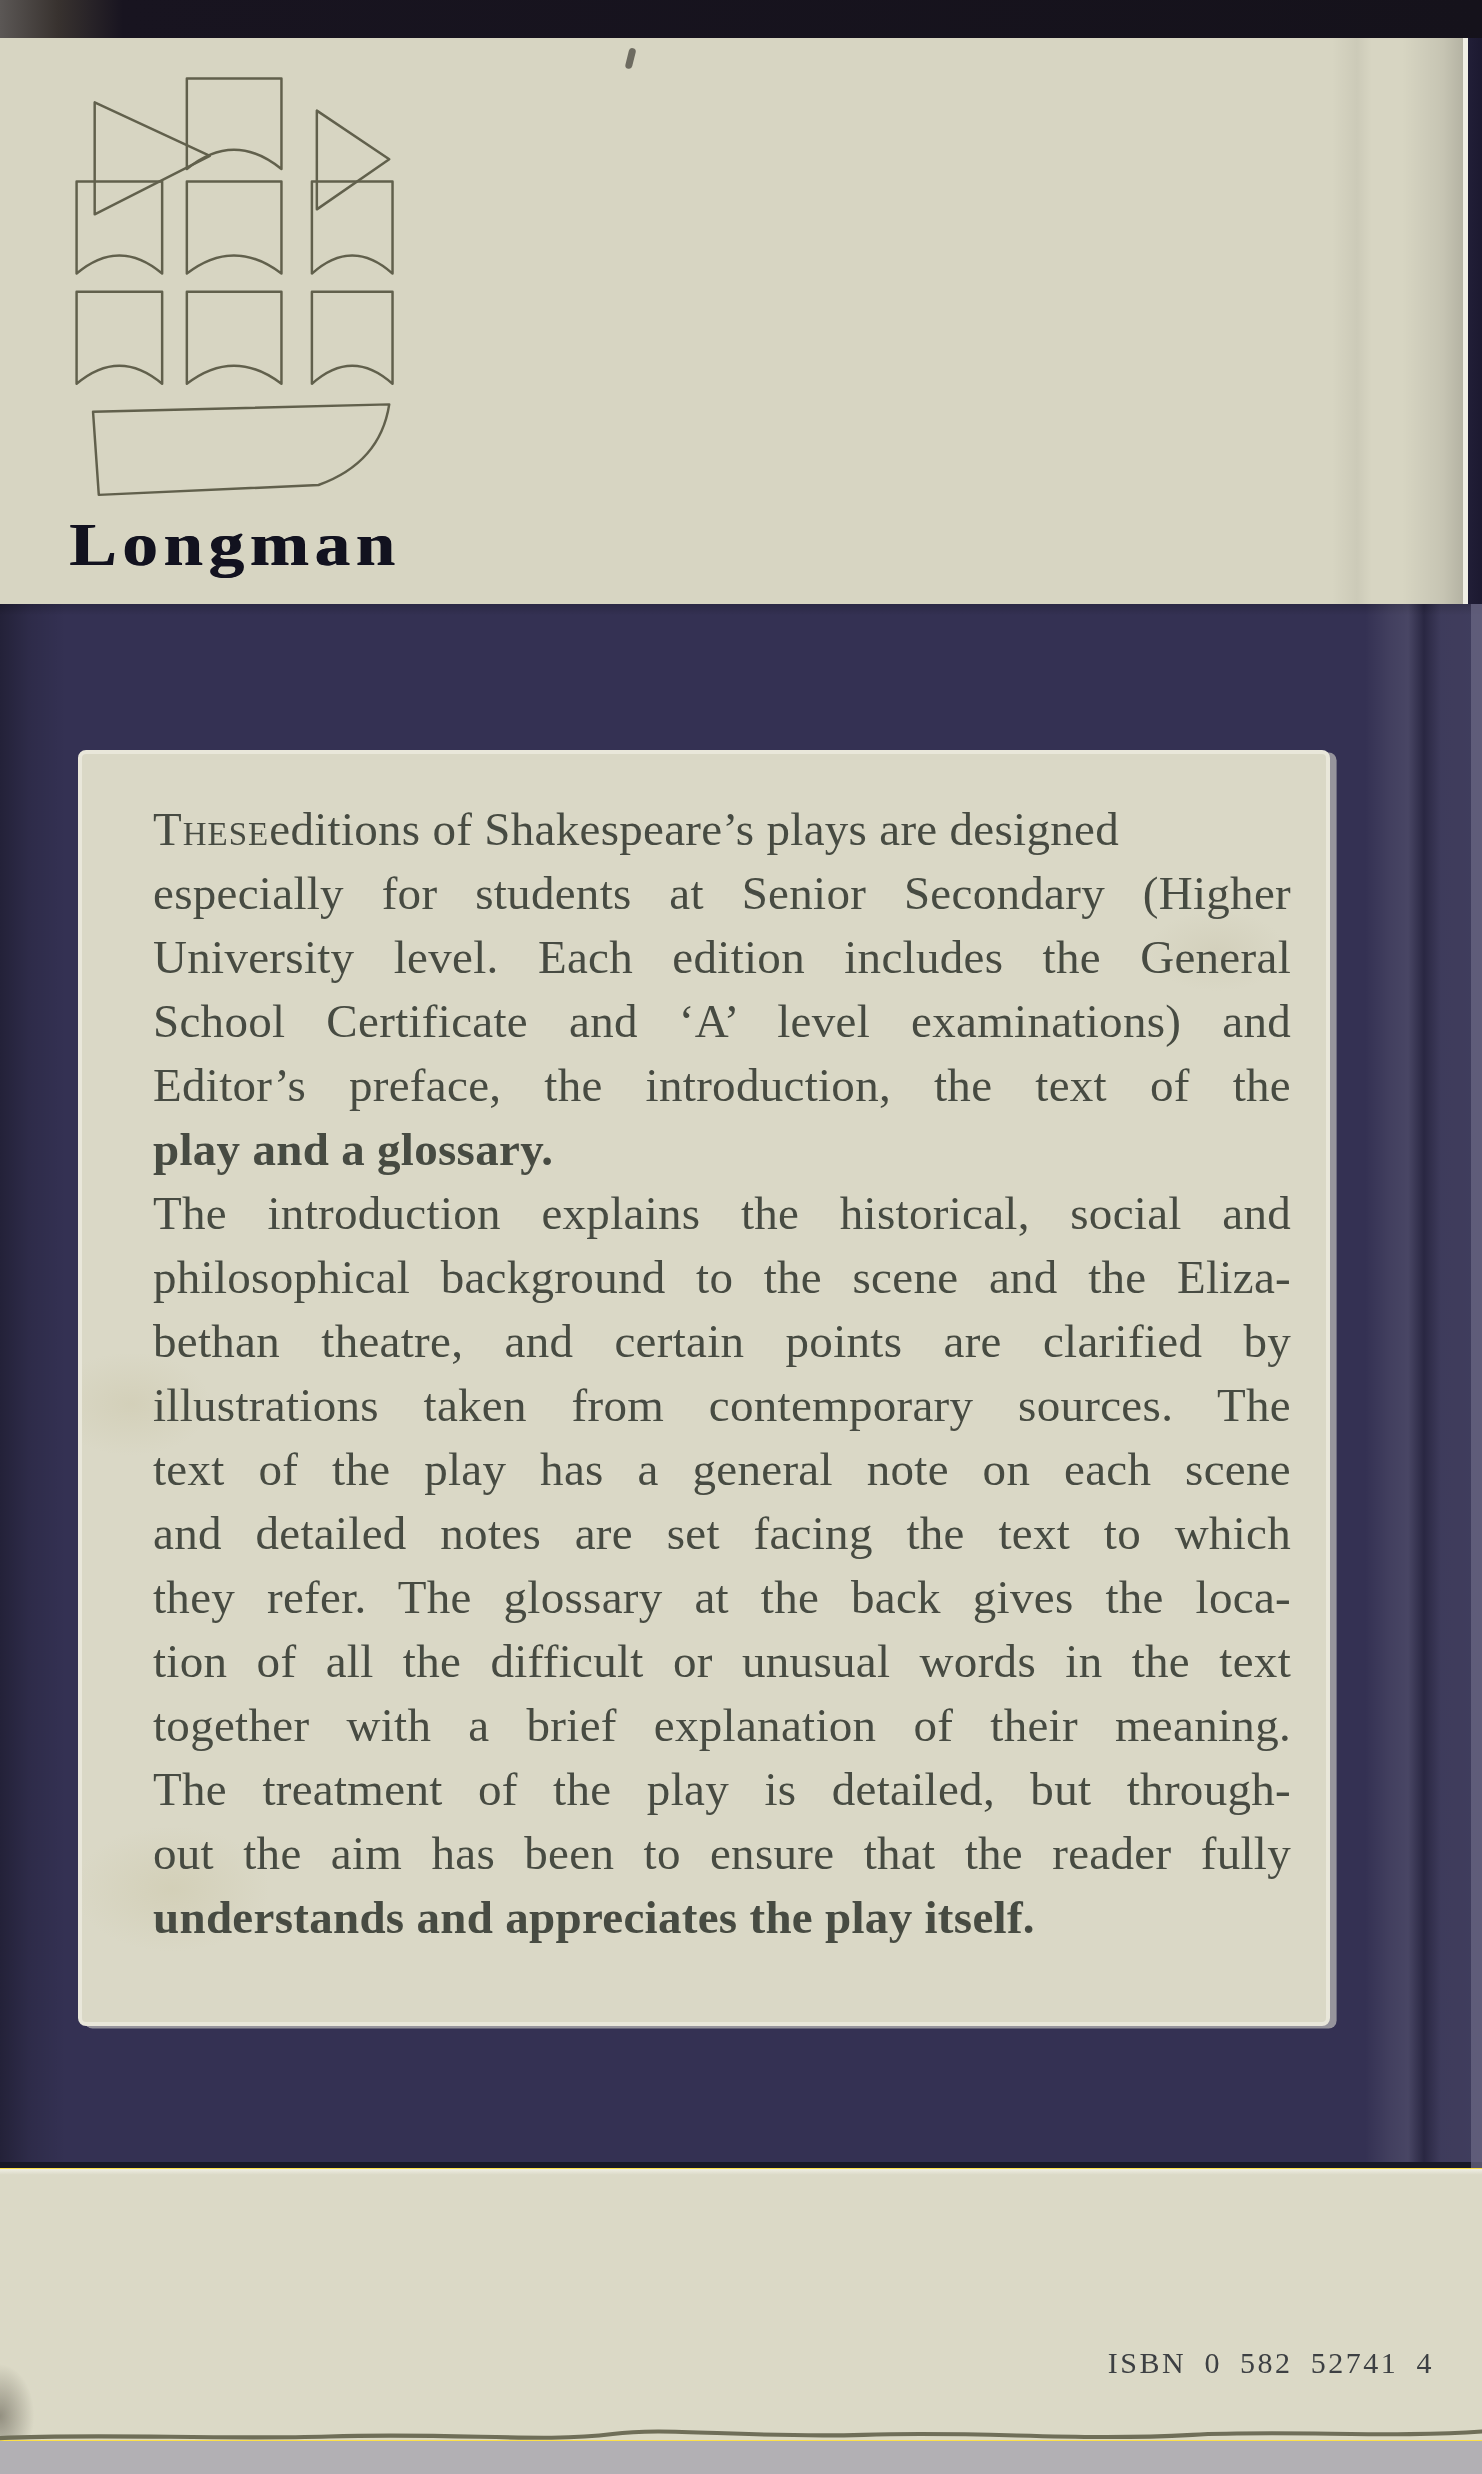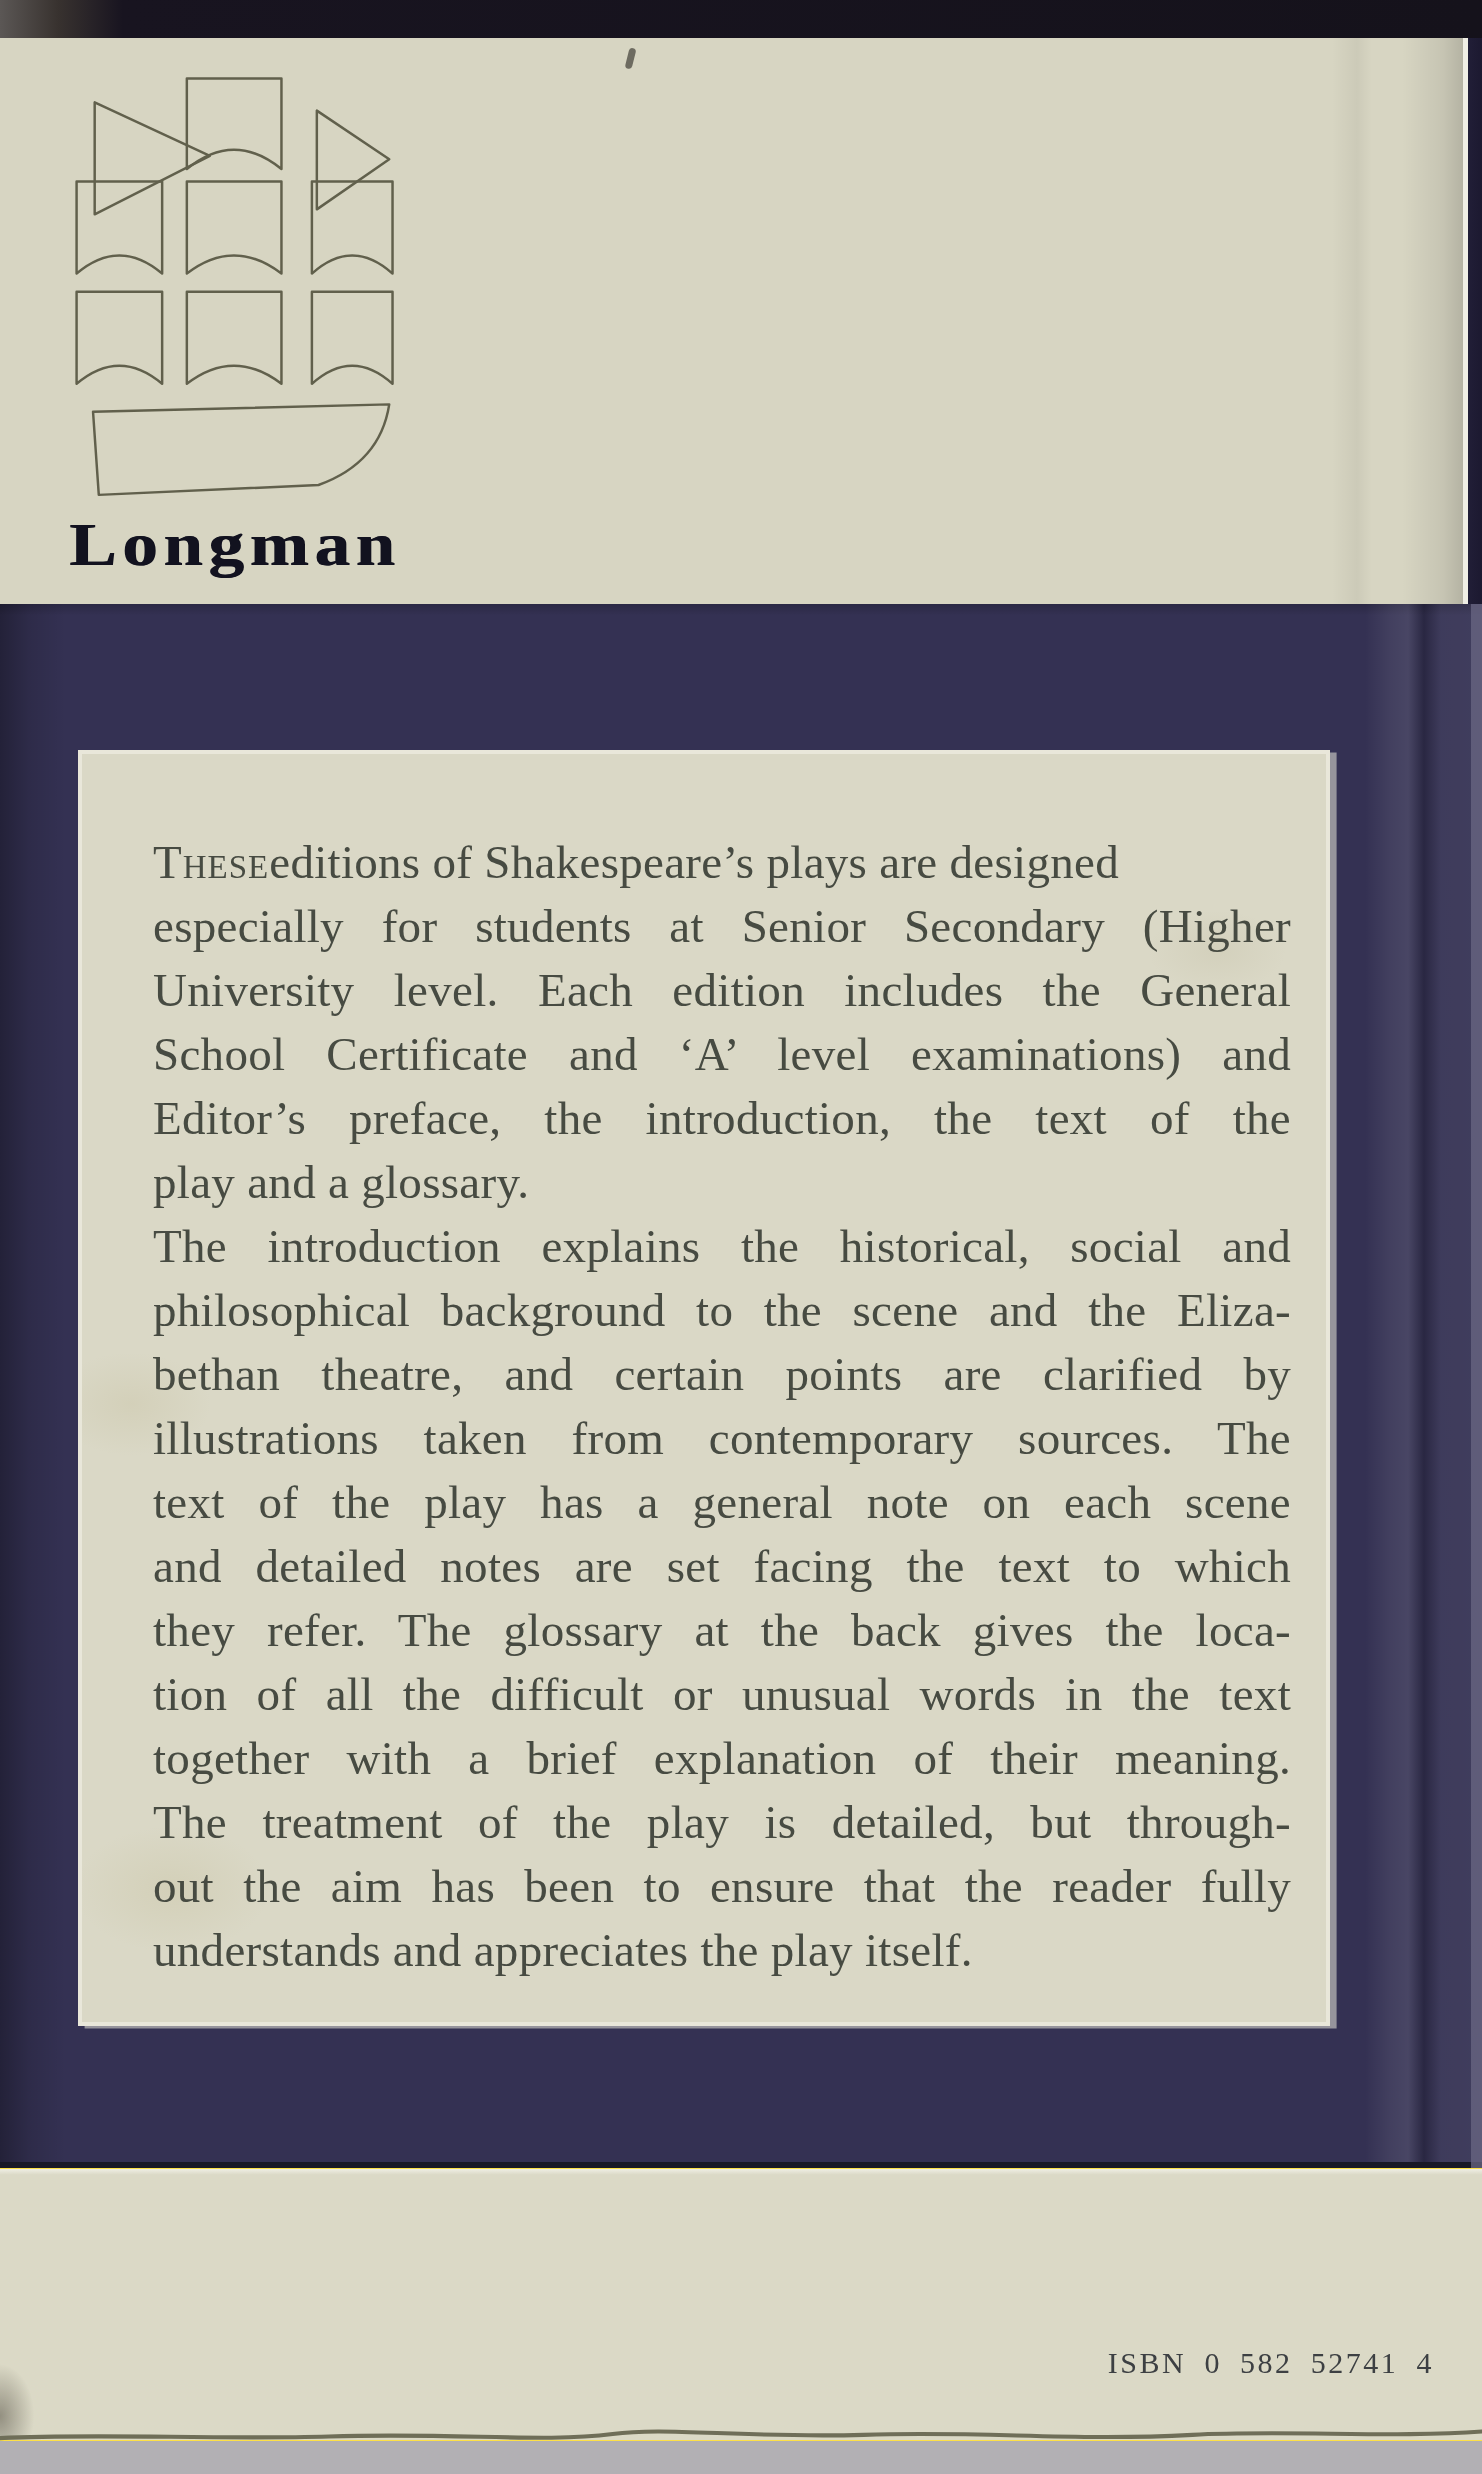--- a/index.html
+++ b/index.html
@@ -52,35 +52,35 @@
     border-bottom:6.6px solid #191927;
   }
   .right-edge-navy {
     left:1471px; top:604px; width:11.5px; height:1564px;
     background:#6a6783; opacity:.75;
   }
 
   
   .card {
     left:78px; top:750px; width:1252px; height:1276px;
-    border:4.1px solid #e9e7da; border-radius:0;
+    border:4.1px solid #e9e7da; border-radius:8px;
     box-shadow:6.6px 2.5px 0 rgba(232,230,216,.55);
     background:
       radial-gradient(ellipse 115px 74px at 49px 650px, rgba(170,158,108,.14), rgba(170,158,108,0) 70%),
       radial-gradient(ellipse 140px 90px at 90px 1135px, rgba(175,164,112,.16), rgba(175,164,112,0) 70%),
       radial-gradient(ellipse 99px 58px at 1135px 197px, rgba(150,140,100,.10), rgba(150,140,100,0) 70%),
       #dad8c6;
-    padding:76px 35px 0 71px;
+    padding:43px 35px 0 71px;
   }
   .card .line {
     position:static; display:block;
     font-size:47px; line-height:64px; color:#474b42; letter-spacing:0.3px;
     text-align:justify; text-align-last:justify;
   }
-  .card .line--end { text-align-last:left; }
+  .card .line--end { text-align-last:left;font-weight:bold; }
   .lead { position:static; font-variant:small-caps; letter-spacing:1px; }
 
   
   .cover-bottom {
     left:0; top:2169px; width:1482px; height:271px;
     background:
       radial-gradient(ellipse 49px 74px at 0px 247px, rgba(60,55,45,.45), rgba(60,55,45,0) 70%),
       linear-gradient(180deg, #efeee4 0px, #dbd9c6 5.8px),
       #dbd9c6;
   }

